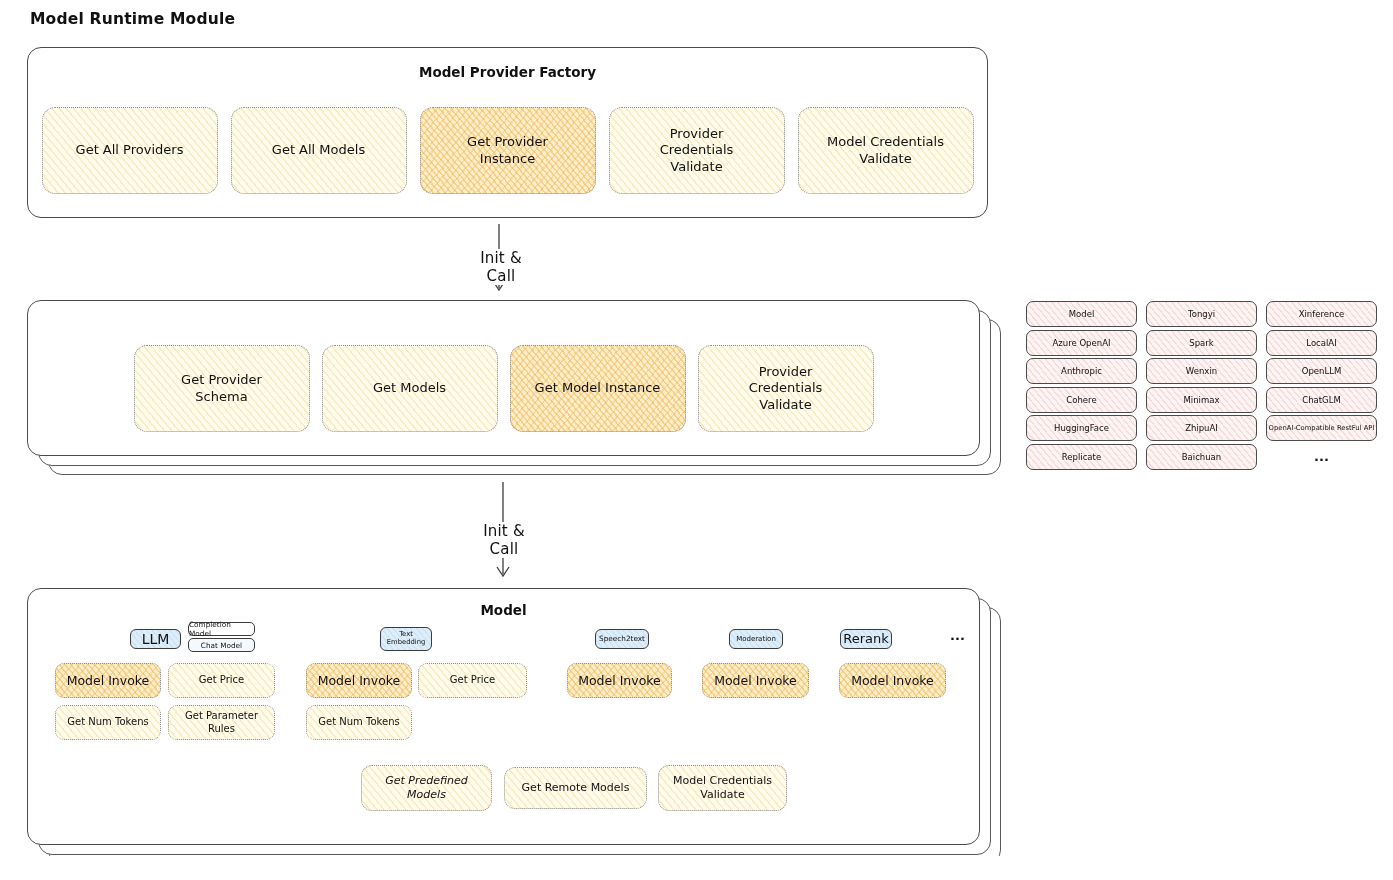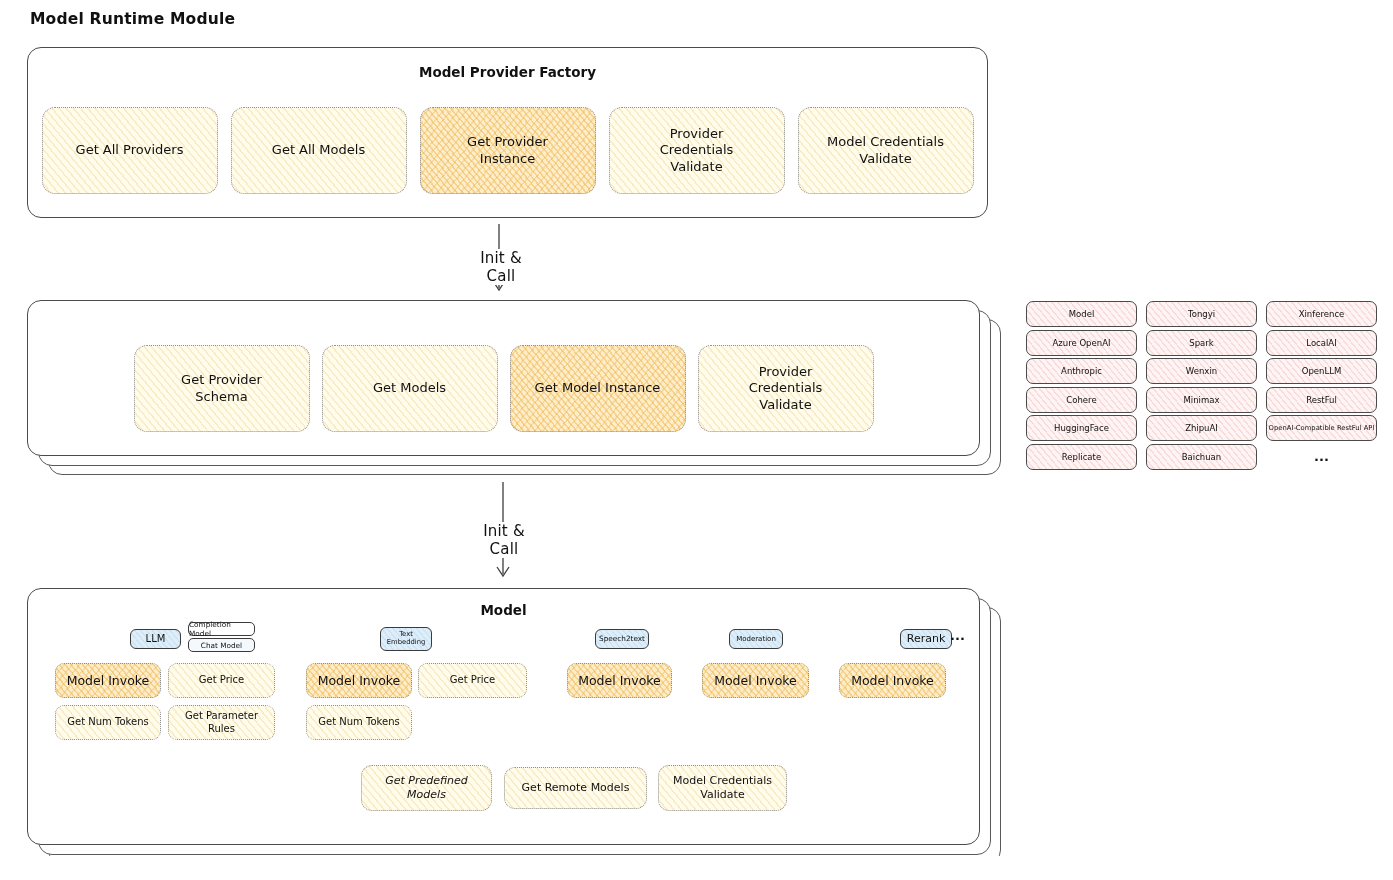--- a/index.html
+++ b/index.html
@@ -118,47 +118,47 @@
     <div class="chip">Tongyi</div>
     <div class="chip">Xinference</div>
     <div class="chip">Azure OpenAI</div>
     <div class="chip">Spark</div>
     <div class="chip">LocalAI</div>
     <div class="chip">Anthropic</div>
     <div class="chip">Wenxin</div>
     <div class="chip">OpenLLM</div>
     <div class="chip">Cohere</div>
     <div class="chip">Minimax</div>
-    <div class="chip">RestFul</div>
+    <div class="chip">ChatGLM</div>
     <div class="chip">HuggingFace</div>
     <div class="chip">ZhipuAI</div>
     <div class="chip long">OpenAI-Compatible RestFul API</div>
     <div class="chip">Replicate</div>
     <div class="chip">Baichuan</div>
     <div class="chip more">...</div>
   </div>
 
   <svg class="arrow" style="left:494px; top:482px;" width="18" height="98">
     <line x1="9" y1="0" x2="9" y2="92" stroke="#3d3d3d" stroke-width="1.3"></line>
     <polyline points="3,85 9,94 15,85" fill="none" stroke="#3d3d3d" stroke-width="1.3"></polyline>
   </svg>
   <div class="arrow-label" style="left:473px; top:522px; width:62px;">Init &amp; Call</div>
 
   <div class="stack s3" style="left:48px; top:607px; width:953px; height:257px;"></div>
   <div class="stack s2" style="left:38px; top:598px; width:953px; height:257px;"></div>
   <div class="bigbox" style="left:27px; top:588px; width:953px; height:257px;"></div>
   <div class="box-title" style="left:27px; top:602px; width:953px;">Model</div>
 
-  <div class="tab" style="left:130px; top:629px; width:51px; height:20px; font-size:10px;">LLM</div>
+  <div class="tab" style="left:130px; top:629px; width:51px; height:20px; font-size:14px;">LLM</div>
   <div class="subtab" style="left:188px; top:622px; width:67px; height:14px;">Completion Model</div>
   <div class="subtab tinted" style="left:188px; top:638px; width:67px; height:14px;">Chat Model</div>
   <div class="tab" style="left:380px; top:627px; width:52px; height:24px; font-size:6.8px; padding:0 4px;">Text Embedding</div>
   <div class="tab" style="left:595px; top:629px; width:54px; height:20px; font-size:7.3px;">Speech2text</div>
   <div class="tab" style="left:729px; top:629px; width:54px; height:20px; font-size:7px;">Moderation</div>
-  <div class="tab" style="left:900px; top:629px; width:52px; height:20px; font-size:11px;">Rerank</div>
+  <div class="tab" style="left:840px; top:629px; width:52px; height:20px; font-size:13px;">Rerank</div>
   <div class="dots" style="left:950px; top:628px;">...</div>
 
   <div class="btn small mi orange" style="left:55px; top:663px; width:106px; height:35px;">Model Invoke</div>
   <div class="btn small yellow" style="left:168px; top:663px; width:107px; height:35px;">Get Price</div>
   <div class="btn small yellow" style="left:55px; top:705px; width:106px; height:35px;">Get Num Tokens</div>
   <div class="btn small yellow" style="left:168px; top:705px; width:107px; height:35px;">Get Parameter Rules</div>
 
   <div class="btn small mi orange" style="left:306px; top:663px; width:106px; height:35px;">Model Invoke</div>
   <div class="btn small yellow" style="left:418px; top:663px; width:109px; height:35px;">Get Price</div>
   <div class="btn small yellow" style="left:306px; top:705px; width:106px; height:35px;">Get Num Tokens</div>

